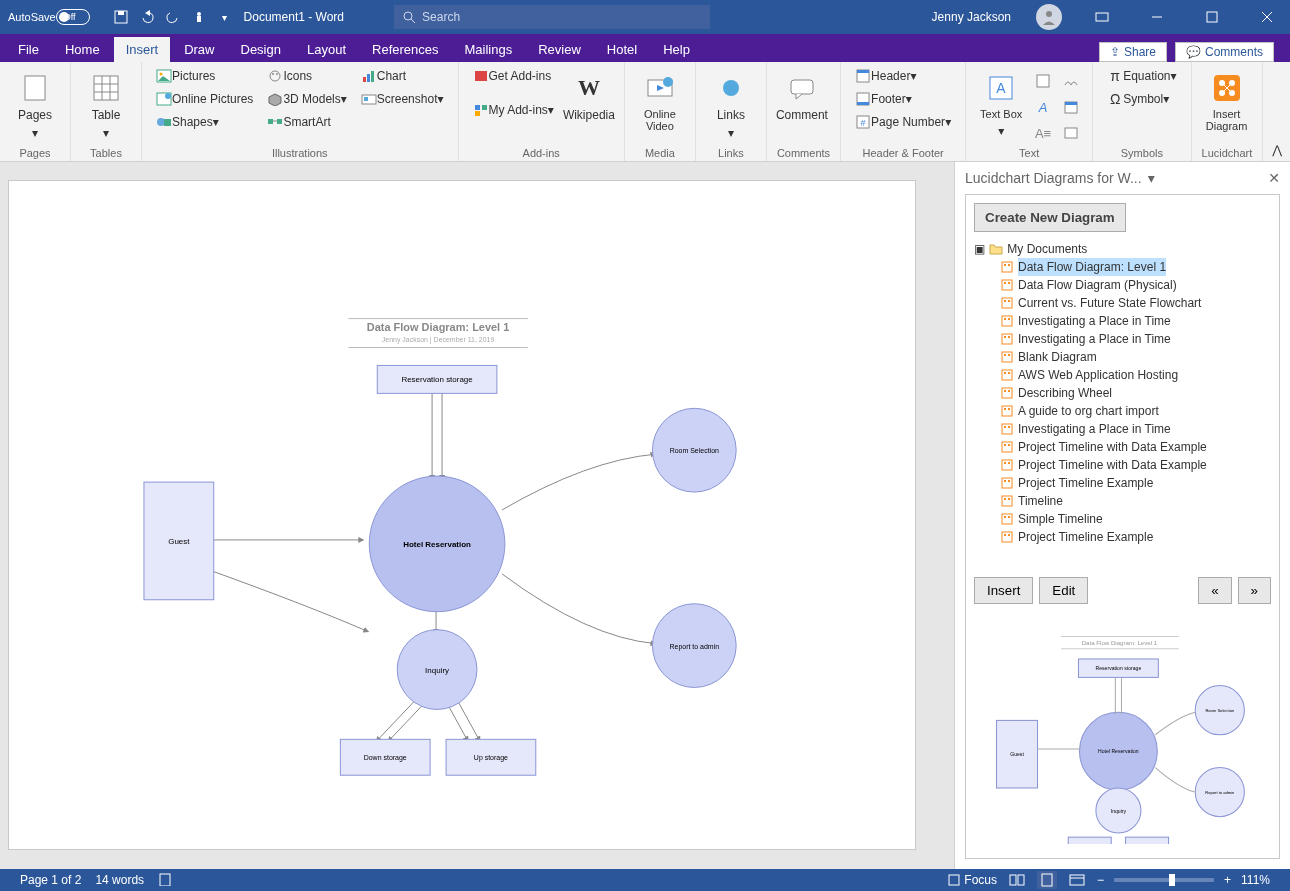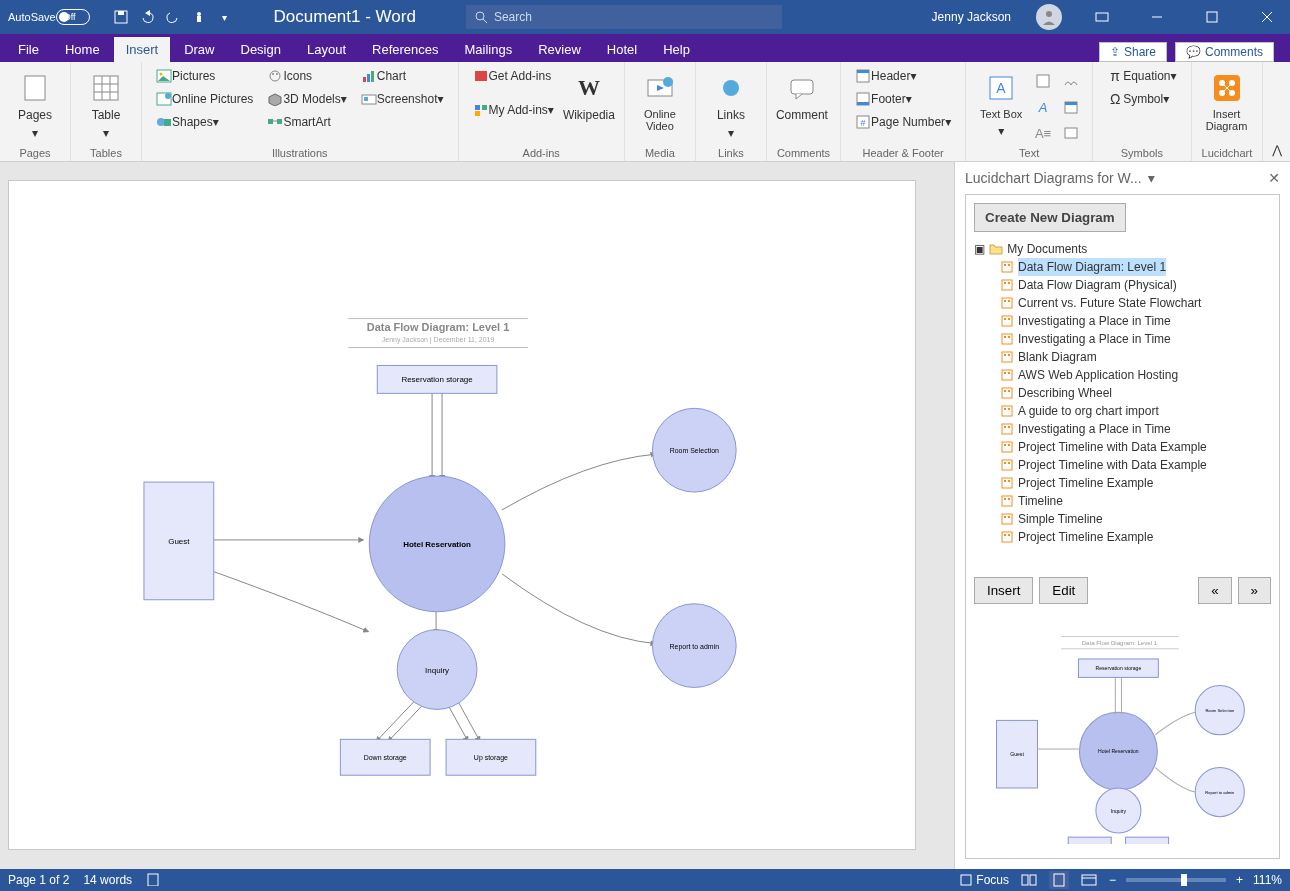--- a/index.html
+++ b/index.html
@@ -5,21 +5,21 @@
 * { margin:0; padding:0; box-sizing:border-box; font-family:"Segoe UI",Arial,sans-serif; }
 body { width:1290px; height:891px; background:#fff; overflow:hidden; font-size:12px; color:#333; }
 
 
 .titlebar { height:34px; background:#2b579a; display:flex; align-items:center; color:#fff; padding:0 8px; gap:10px; }
 .autosave { display:flex; align-items:center; font-size:11px; }
 .autosave .pill { width:34px; height:16px; border:1px solid #fff; border-radius:8px; position:relative; }
 .autosave .pill::after { content:""; position:absolute; width:10px; height:10px; background:#fff; border-radius:50%; top:2px; left:2px; }
 .qat { display:flex; gap:8px; align-items:center; }
 .qat .qbtn { width:18px; height:18px; display:flex; align-items:center; justify-content:center; cursor:pointer; }
-.doc-title { font-size:17px; margin-left:30px; }
+.doc-title { font-size:12px; }
 .search { margin-left:40px; background:#40619e; width:316px; height:24px; display:flex; align-items:center; padding:0 8px; gap:6px; color:#cdd9ed; }
 .titlebar .right { margin-left:auto; display:flex; align-items:center; gap:25px; }
 .avatar { width:26px; height:26px; border-radius:50%; background:#d0d7e3; display:flex; align-items:center; justify-content:center; }
 .winbtn { width:30px; height:30px; display:flex; align-items:center; justify-content:center; }
 
 
 .tabs { height:28px; background:#4c1d95; display:flex; align-items:flex-end; padding:0 6px; gap:2px; }
 .tab { padding:5px 12px; color:#fff; font-size:13px; cursor:pointer; }
 .tab.active { background:#f3f3f3; color:#2b579a; }
 .tabs .right { margin-left:auto; display:flex; gap:8px; padding-right:10px; }
@@ -55,21 +55,21 @@
 .tree .file { padding-left:26px; }
 .tree .file.sel span.lbl { background:#bde0ff; }
 .bico { width:14px; height:14px; display:inline-flex; align-items:center; justify-content:center; }
 .actionrow { display:flex; gap:6px; margin-top:6px; }
 .actionrow button { border:1px solid #ababab; background:#e8e8e8; padding:5px 12px; cursor:pointer; }
 .actionrow .navs { margin-left:auto; display:flex; gap:6px; }
 .preview { margin-top:8px; height:238px; background:#fff; display:flex; align-items:center; justify-content:center; }
 .preview svg { max-width:100%; max-height:100%; }
 
 
-.statusbar { height:22px; background:#2b579a; color:#fff; display:flex; align-items:center; padding:0 8px; font-size:12px; gap:14px; }
+.statusbar { height:22px; background:#2b579a; color:#fff; display:flex; align-items:center; padding:0 20px; font-size:12px; gap:14px; }
 .statusbar .right { margin-left:auto; display:flex; align-items:center; gap:10px; }
 .viewbtn { width:20px; height:18px; display:flex; align-items:center; justify-content:center; cursor:pointer; }
 .viewbtn.active { background:#40619e; }
 .zoomslider { width:100px; height:4px; background:#6585b8; position:relative; }
 .zoomslider .thumb { position:absolute; width:6px; height:12px; background:#fff; top:-4px; left:55px; }
 
 
 .page svg { width:100%; height:100%; }
 .nodecirc { fill:#ccd2f5; stroke:#8a95d4; }
 .noderect { fill:#e5e7fb; stroke:#8a95d4; }

